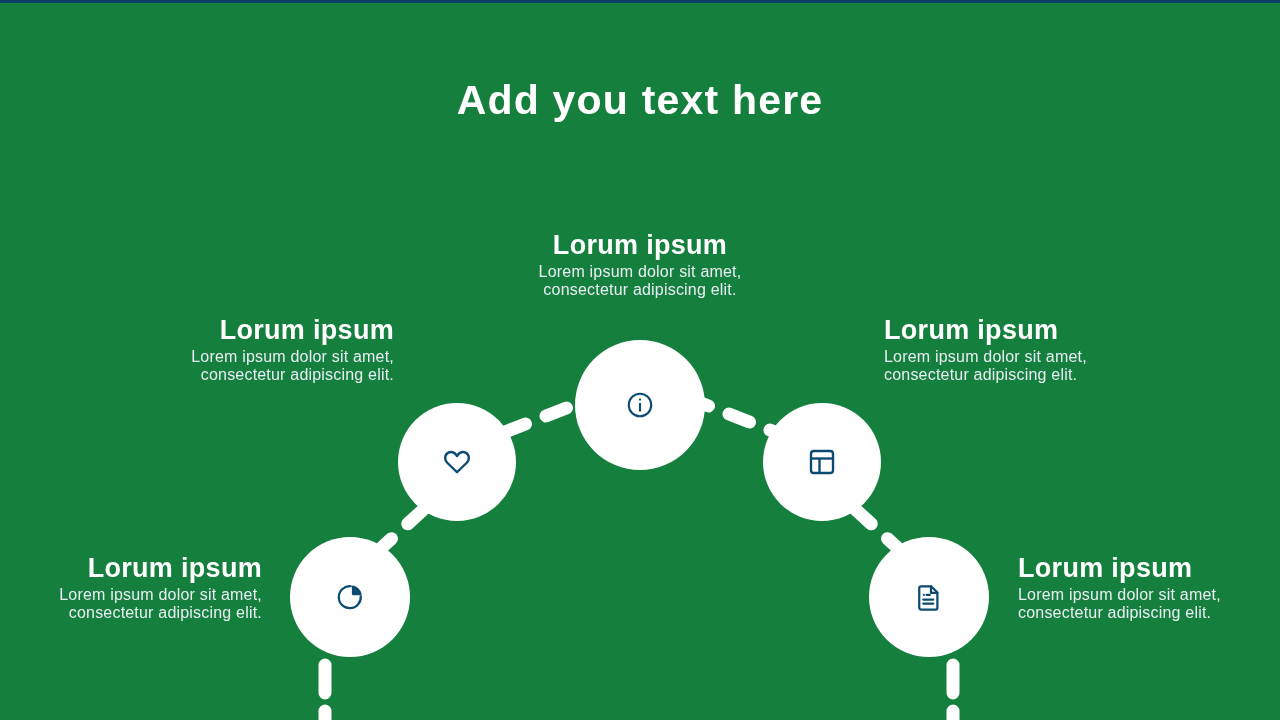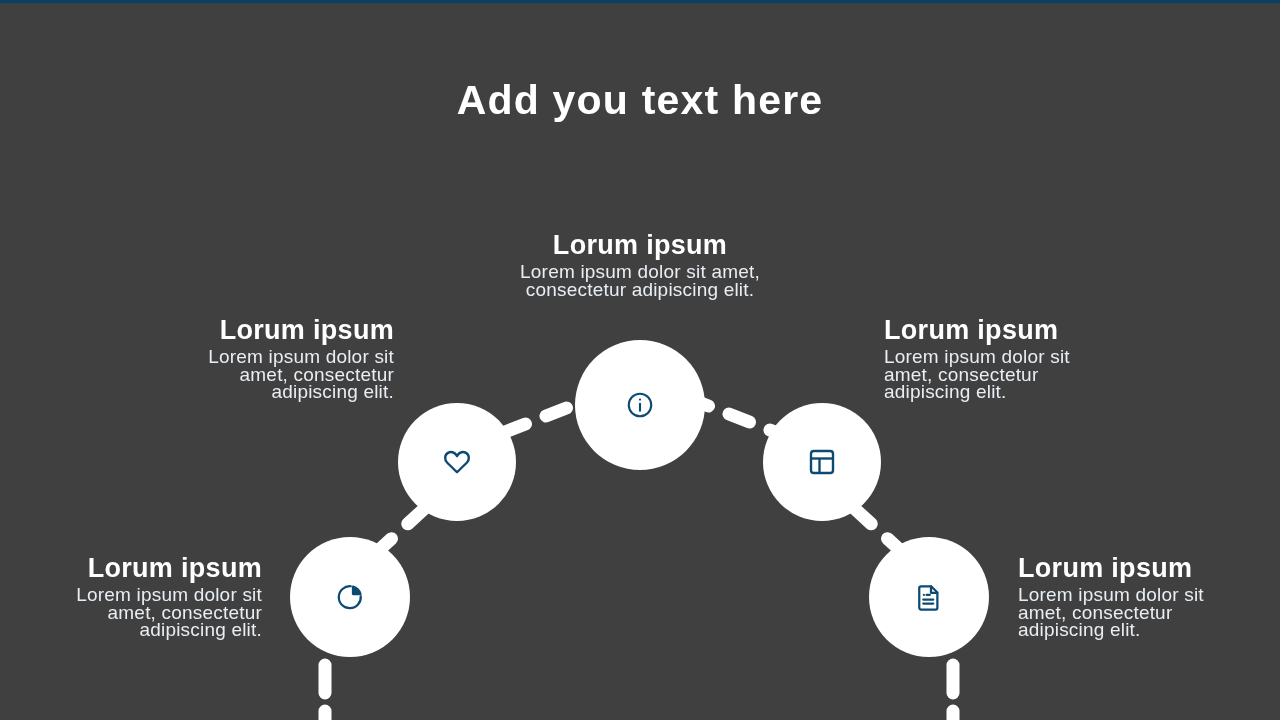--- a/index.html
+++ b/index.html
@@ -10,21 +10,21 @@
     width: 1280px;
     height: 720px;
     background: #064a77;
     font-family: "Liberation Sans", sans-serif;
     overflow: hidden;
   }
   #slide {
     position: relative;
     width: 1280px;
     height: 720px;
-    background: #404040;
+    background: #15803d;
     overflow: hidden;
   }
   .top-band {
     position: absolute;
     left: 0;
     top: 0;
     width: 1280px;
     height: 3px;
     background: #0a4066;
   }
@@ -74,21 +74,21 @@
   .block .b-title {
     color: #ffffff;
     font-size: 27px;
     font-weight: bold;
     letter-spacing: 0.3px;
     line-height: 26px;
     margin-bottom: 5px;
   }
   .block .b-body {
     color: #e8eef3;
-    font-size: 19px;
+    font-size: 16px;
     line-height: 17.5px;
     letter-spacing: 0.2px;
   }
 
   .block-center { left: 519px; top: 232px; width: 242px; text-align: center; }
   .block-left1  { left: 178px; top: 317px; width: 216px; text-align: right; }
   .block-right1 { left: 884px; top: 317px; width: 216px; text-align: left; }
   .block-left2  { left:  46px; top: 555px; width: 216px; text-align: right; }
   .block-right2 { left: 1018px; top: 555px; width: 216px; text-align: left; }
 </style>

